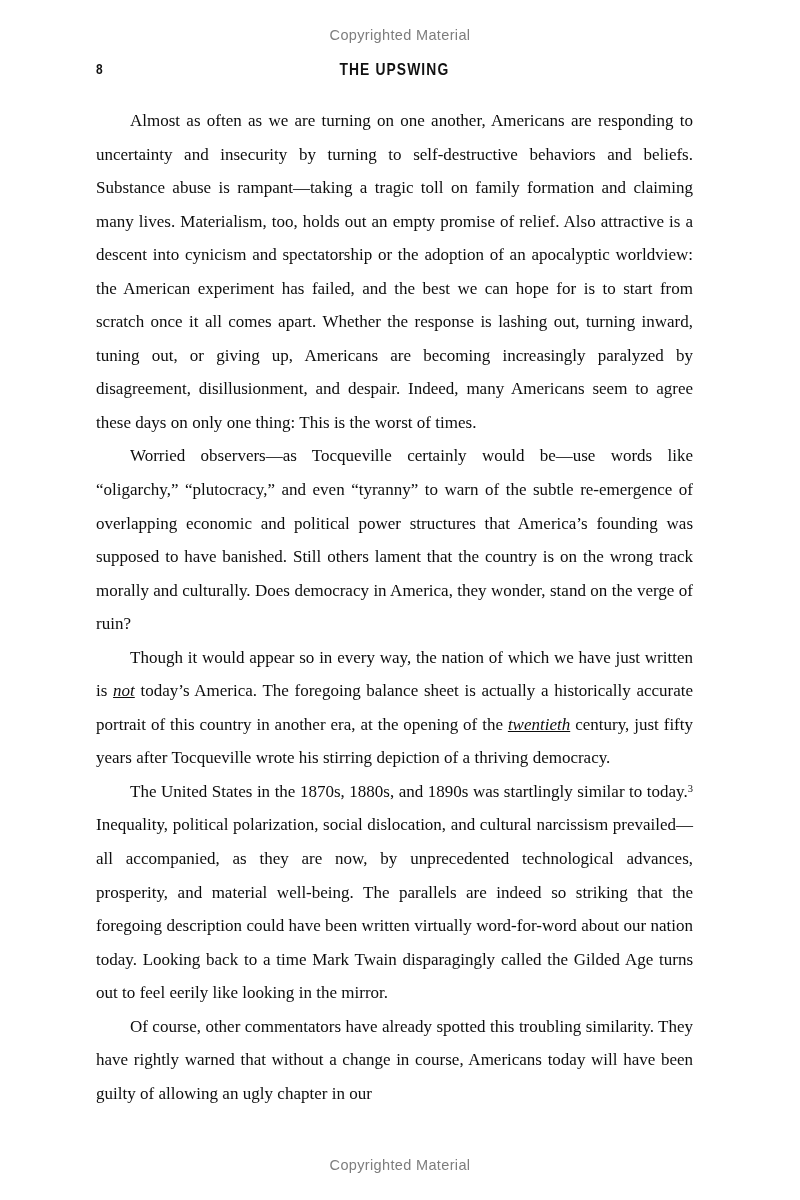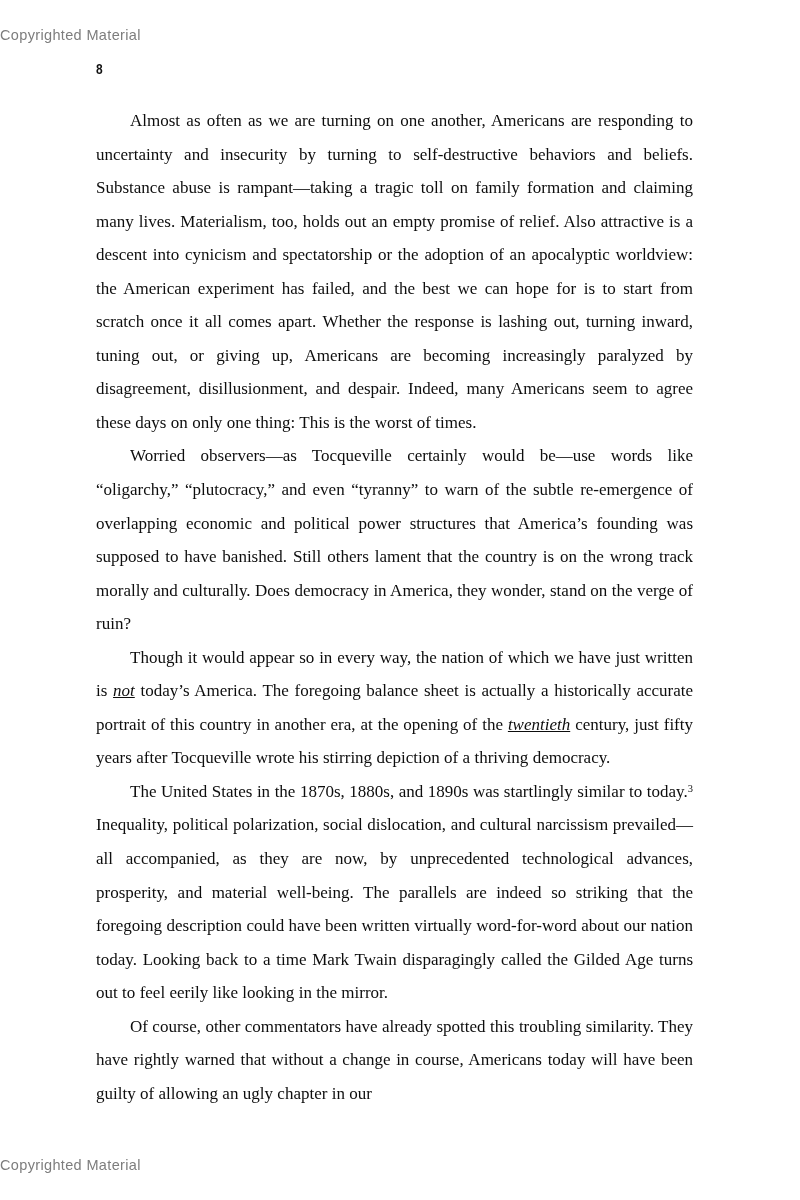--- a/index.html
+++ b/index.html
@@ -20,21 +20,21 @@
     position: absolute;
     inset: 0;
     background: #ffffff;
   }
 
   
   .watermark {
     position: absolute;
     left: 0;
     width: 800px;
-    text-align: left;
+    text-align: center;
     font-family: "Liberation Sans", "DejaVu Sans", sans-serif;
     font-size: 14.5px;
     letter-spacing: 0.35px;
     color: #7d7d7d;
     white-space: nowrap;
   }
   .watermark-top { top: 27px; }
   .watermark-bottom { top: 1157px; }
 
   
@@ -107,20 +107,23 @@
 </style>
 </head>
 <body>
 
 <div class="page">
 
   <div class="watermark watermark-top">Copyrighted Material</div>
 
   <div class="running-head">
     <div class="folio">8</div>
+    <div class="book-title">
+      <span>THE UPSWING</span>
+    </div>
   </div>
 
   <div class="textblock">
     <p class="para">Almost as often as we are turning on one another, Americans are responding to uncertainty and insecurity by turning to self-destructive behaviors and beliefs. Substance abuse is rampant—taking a tragic toll on family formation and claiming many lives. Materialism, too, holds out an empty promise of relief. Also attractive is a descent into cynicism and spectatorship or the adoption of an apocalyptic worldview: the American experiment has failed, and the best we can hope for is to start from scratch once it all comes apart. Whether the response is lashing out, turning inward, tuning out, or giving up, Americans are becoming increasingly paralyzed by disagreement, disillusionment, and despair. Indeed, many Americans seem to agree these days on only one thing: This is the worst of times.</p>
     <p class="para">Worried observers—as Tocqueville certainly would be—use words like “oligarchy,” “plutocracy,” and even “tyranny” to warn of the subtle re-emergence of overlapping economic and political power structures that America’s founding was supposed to have banished. Still others lament that the country is on the wrong track morally and culturally. Does democracy in America, they wonder, stand on the verge of ruin?</p>
     <p class="para">Though it would appear so in every way, the nation of which we have just written is <span class="it">not</span> today’s America. The foregoing balance sheet is actually a historically accurate portrait of this country in another era, at the opening of the <span class="it">twentieth</span> century, just fifty years after Tocqueville wrote his stirring depiction of a thriving democracy.</p>
     <p class="para">The United States in the 1870s, 1880s, and 1890s was startlingly similar to today.<sup class="fn">3</sup> Inequality, political polarization, social dislocation, and cultural narcissism prevailed—all accompanied, as they are now, by unprecedented technological advances, prosperity, and material well-being. The parallels are indeed so striking that the foregoing description could have been written virtually word-for-word about our nation today. Looking back to a time Mark Twain disparagingly called the Gilded Age turns out to feel eerily like looking in the mirror.</p>
     <p class="para">Of course, other commentators have already spotted this troubling similarity. They have rightly warned that without a change in course, Americans today will have been guilty of allowing an ugly chapter in our</p>
   </div>
 

